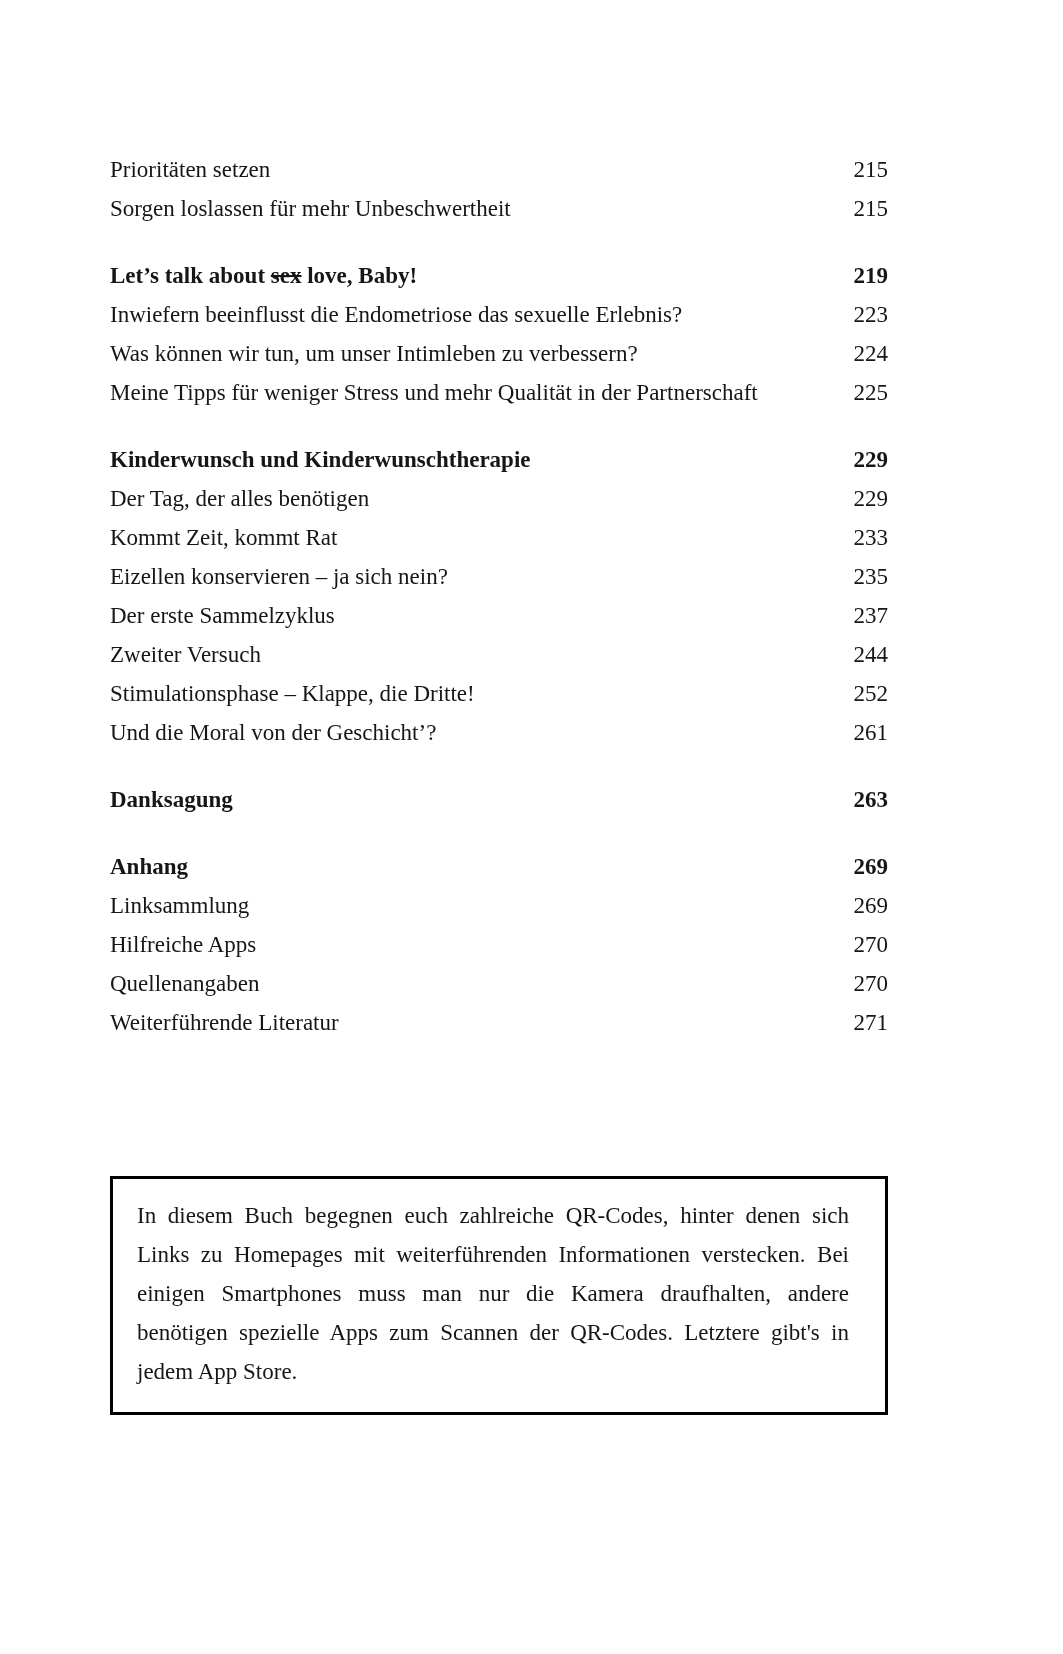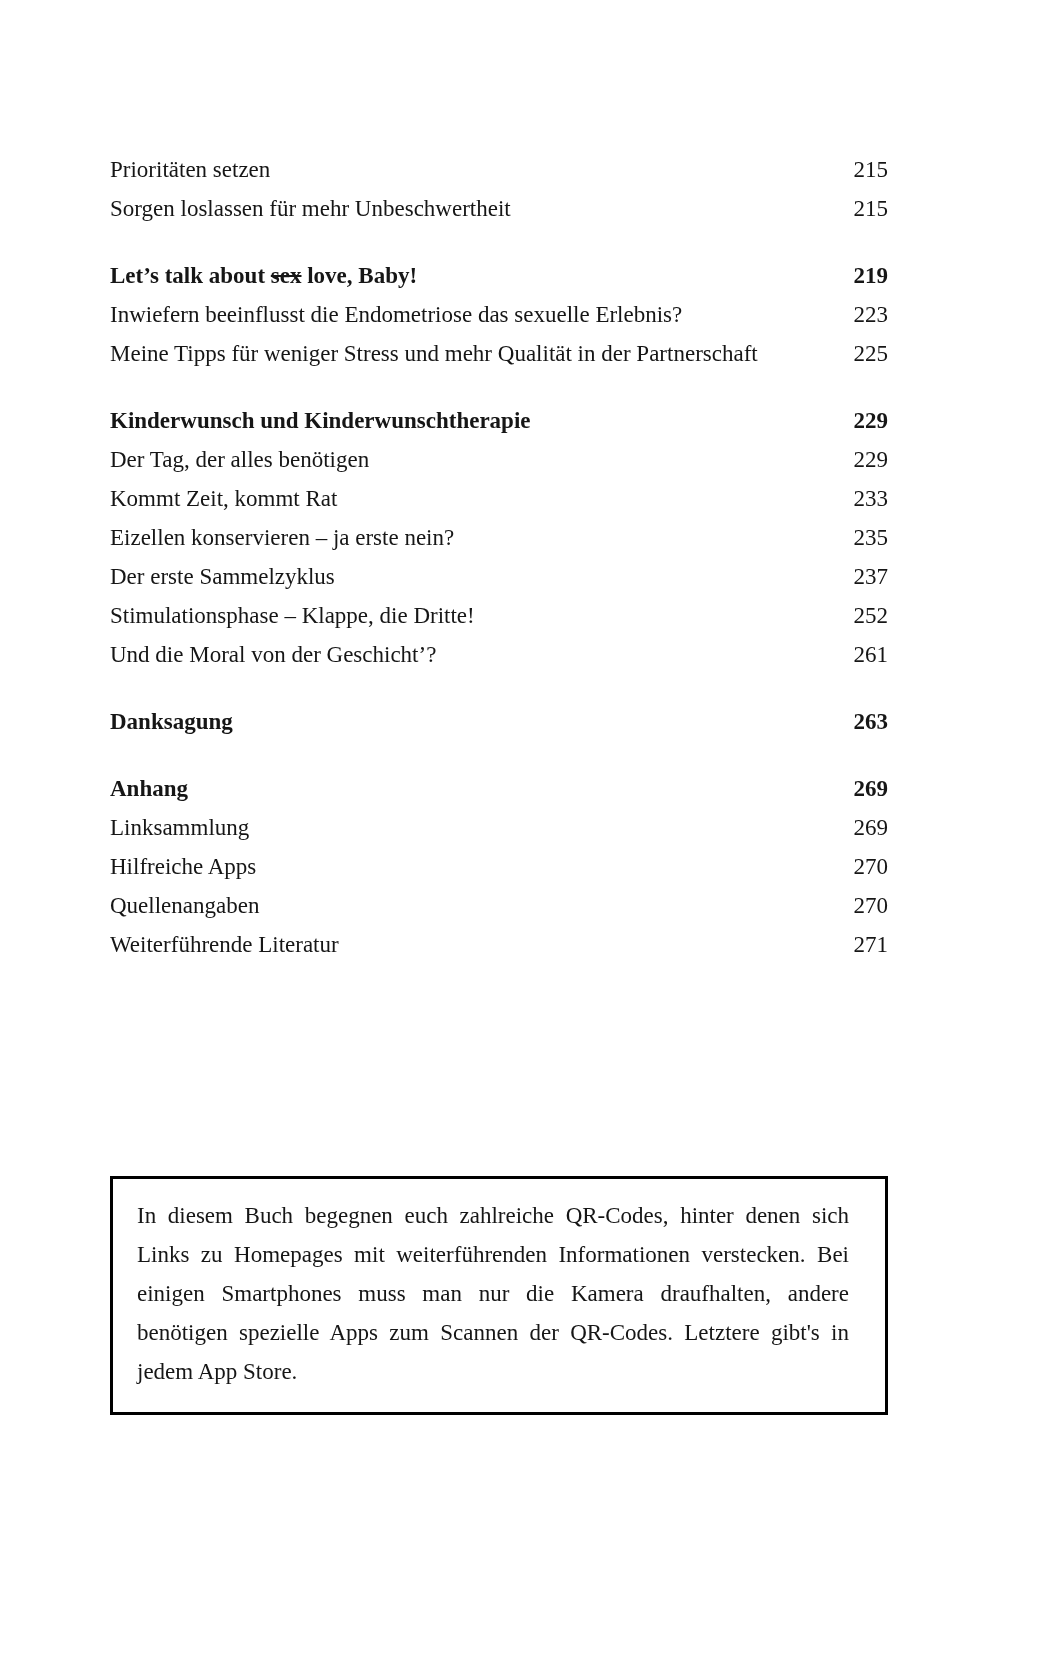--- a/index.html
+++ b/index.html
@@ -75,42 +75,50 @@
       </div>
       <div class="toc-row bold gap">
         <span class="toc-label"><span>Let’s talk about </span><span class="strike">sex</span><span> love, Baby!</span></span>
         <span class="toc-page">219</span>
       </div>
       <div class="toc-row">
         <span class="toc-label">Inwiefern beeinflusst die Endometriose das sexuelle Erlebnis?</span>
         <span class="toc-page">223</span>
       </div>
       <div class="toc-row">
+        <span class="toc-label">Was können wir tun, um unser Intimleben zu verbessern?</span>
+        <span class="toc-page">224</span>
+      </div>
+      <div class="toc-row">
         <span class="toc-label">Meine Tipps für weniger Stress und mehr Qualität in der Partnerschaft</span>
         <span class="toc-page">225</span>
       </div>
       <div class="toc-row bold gap">
         <span class="toc-label">Kinderwunsch und Kinderwunschtherapie</span>
         <span class="toc-page">229</span>
       </div>
       <div class="toc-row">
         <span class="toc-label">Der Tag, der alles benötigen</span>
         <span class="toc-page">229</span>
       </div>
       <div class="toc-row">
         <span class="toc-label">Kommt Zeit, kommt Rat</span>
         <span class="toc-page">233</span>
       </div>
       <div class="toc-row">
-        <span class="toc-label">Eizellen konservieren – ja erste nein?</span>
+        <span class="toc-label">Eizellen konservieren – ja sich nein?</span>
         <span class="toc-page">235</span>
       </div>
       <div class="toc-row">
         <span class="toc-label">Der erste Sammelzyklus</span>
         <span class="toc-page">237</span>
+      </div>
+      <div class="toc-row">
+        <span class="toc-label">Zweiter Versuch</span>
+        <span class="toc-page">244</span>
       </div>
       <div class="toc-row">
         <span class="toc-label">Stimulationsphase – Klappe, die Dritte!</span>
         <span class="toc-page">252</span>
       </div>
       <div class="toc-row">
         <span class="toc-label">Und die Moral von der Geschicht’?</span>
         <span class="toc-page">261</span>
       </div>
       <div class="toc-row bold gap">

